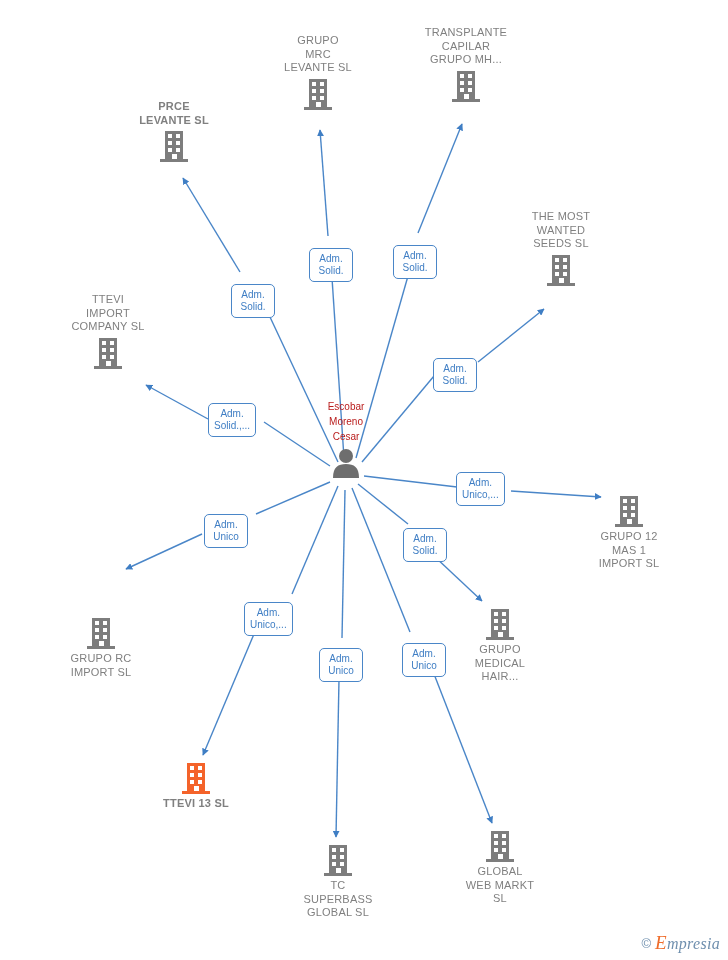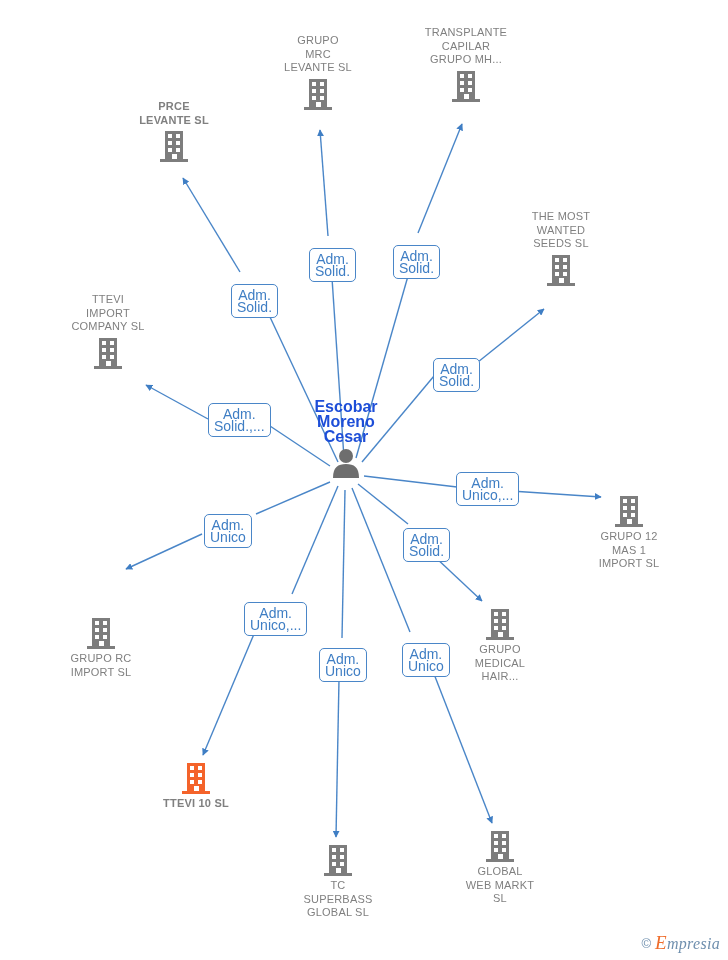--- a/index.html
+++ b/index.html
@@ -49,41 +49,40 @@
   .node.label-above .node-icon { margin-top: 2px; }
 
   .person-node {
     position: absolute;
     width: 120px;
     margin-left: -60px;
     text-align: center;
   }
   .person-name {
     display: block;
-    color: #1d4ed8;
-    font-size: 16px;
+    color: #b91c1c;
+    font-size: 10px;
     line-height: 15px;
     white-space: pre-line;
-    font-weight: bold;
   }
   .person-icon {
     display: block;
     margin: 4px auto 0 auto;
     width: 32px;
     height: 30px;
   }
 
   .edge-label {
     position: absolute;
     box-sizing: border-box;
     background: #ffffff;
     border: 1px solid #4a86c8;
     border-radius: 5px;
     color: #3f7ec4;
-    font-size: 14px;
+    font-size: 10px;
     line-height: 12px;
     text-align: center;
     padding: 4px 5px 4px 5px;
     white-space: pre-line;
     min-width: 44px;
   }
 
   .watermark {
     position: absolute;
     right: 8px;
@@ -290,21 +289,21 @@
       <rect x="6" y="2" width="18" height="28" fill="#f4632a"></rect>
       <rect x="1" y="30" width="28" height="3" fill="#f4632a"></rect>
       <rect x="9" y="5" width="4" height="4" fill="#fff"></rect>
         <rect x="17" y="5" width="4" height="4" fill="#fff"></rect>
       <rect x="9" y="12" width="4" height="4" fill="#fff"></rect>
         <rect x="17" y="12" width="4" height="4" fill="#fff"></rect>
       <rect x="9" y="19" width="4" height="4" fill="#fff"></rect>
         <rect x="17" y="19" width="4" height="4" fill="#fff"></rect>
       <rect x="13" y="25" width="5" height="5" fill="#fff"></rect>
     </svg>
-    <span class="node-label" style="font-weight:bold;">TTEVI 10  SL</span>
+    <span class="node-label" style="font-weight:bold;">TTEVI 13  SL</span>
   </div>
 
   <div class="node label-below" style="left:338px; top:843px;">
     <svg class="node-icon" viewBox="0 0 30 34">
       <rect x="6" y="2" width="18" height="28" fill="#7d7d7d"></rect>
       <rect x="1" y="30" width="28" height="3" fill="#7d7d7d"></rect>
       <rect x="9" y="5" width="4" height="4" fill="#fff"></rect>
         <rect x="17" y="5" width="4" height="4" fill="#fff"></rect>
       <rect x="9" y="12" width="4" height="4" fill="#fff"></rect>
         <rect x="17" y="12" width="4" height="4" fill="#fff"></rect>

